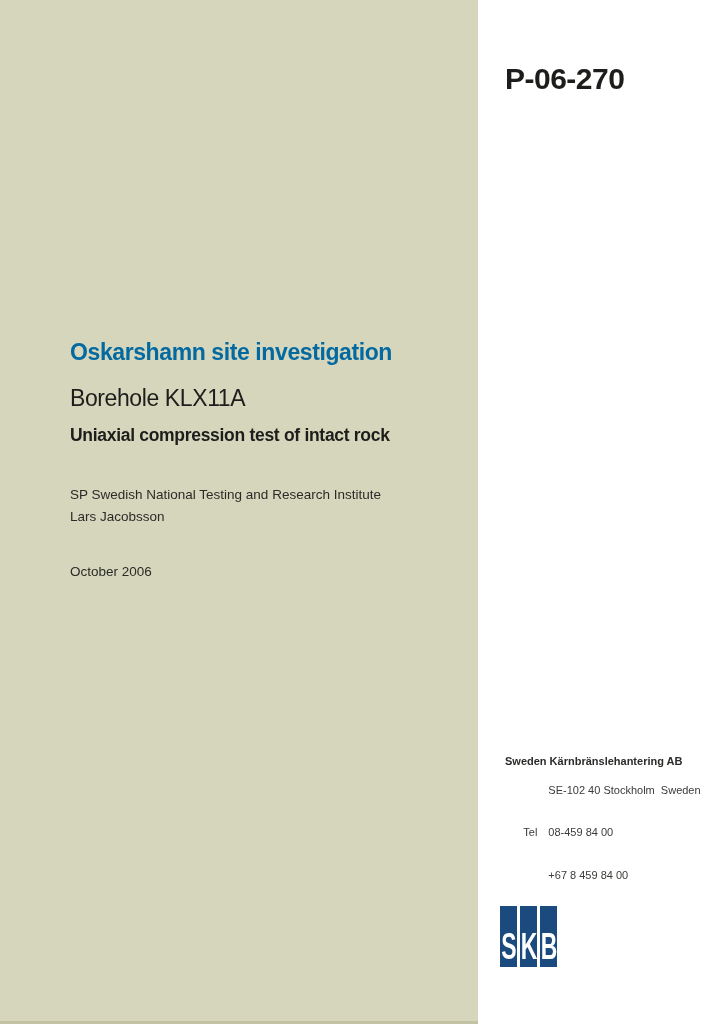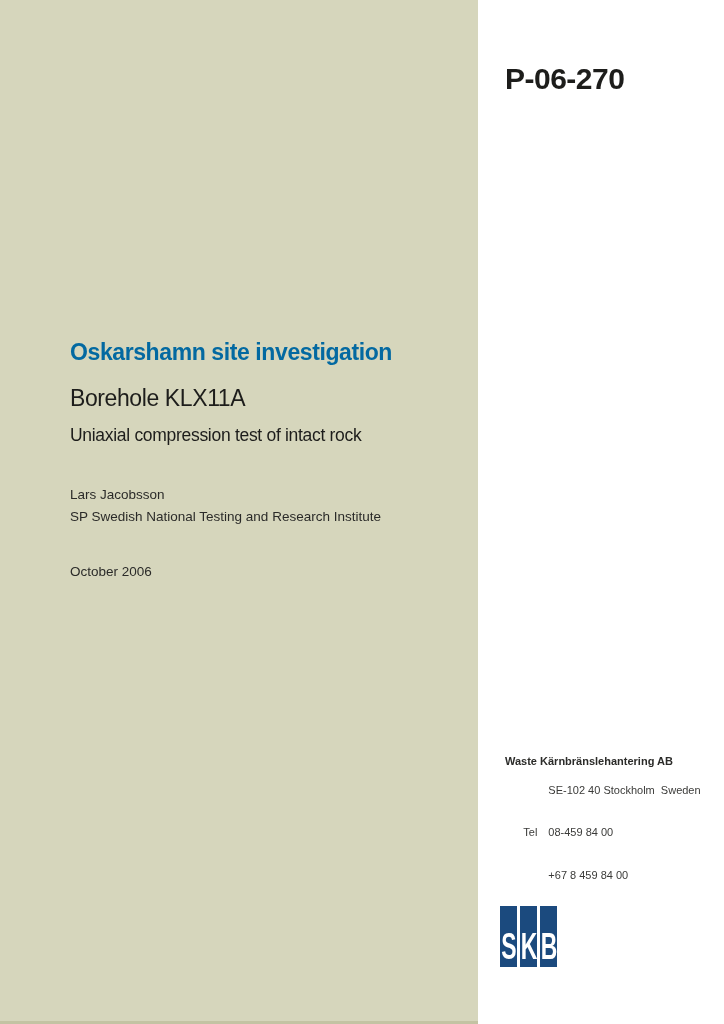--- a/index.html
+++ b/index.html
@@ -51,21 +51,21 @@
     font-weight: normal;
     letter-spacing: -0.4px;
     color: #1d1d1b;
     line-height: 1;
   }
 
   .subsubtitle {
     position: absolute;
     left: 70px; top: 427px;
     font-size: 17.5px;
-    font-weight: normal;
+    font-weight: bold;
     letter-spacing: -0.3px;
     color: #1d1d1b;
     line-height: 1;
   }
 
   .author-block {
     position: absolute;
     left: 70px; top: 484px;
     font-size: 13.5px;
     color: #2b2b29;
@@ -134,28 +134,28 @@
 
   <div class="report-number">P-06-270</div>
 
   <h1 class="title">Oskarshamn site investigation</h1>
 
   <h2 class="subtitle">Borehole KLX11A</h2>
 
   <h3 class="subsubtitle">Uniaxial compression test of intact rock</h3>
 
   <div class="author-block">
+    <div>SP Swedish National Testing and Research Institute</div>
     <div>Lars Jacobsson</div>
-    <div>SP Swedish National Testing and Research Institute</div>
   </div>
 
   <div class="date">October 2006</div>
 
   <div class="publisher-block">
-    <div class="pub-name">Waste Kärnbränslehantering AB</div>
+    <div class="pub-name">Sweden Kärnbränslehantering AB</div>
     <div class="addr-line">
       <span class="addr-label"></span><span class="addr-text">SE-102 40 Stockholm  Sweden</span>
     </div>
     <div class="addr-line">
       <span class="addr-label">Tel</span><span class="addr-text">08-459 84 00</span>
     </div>
     <div class="addr-line">
       <span class="addr-label"></span><span class="addr-text">+67 8 459 84 00</span>
     </div>
 

